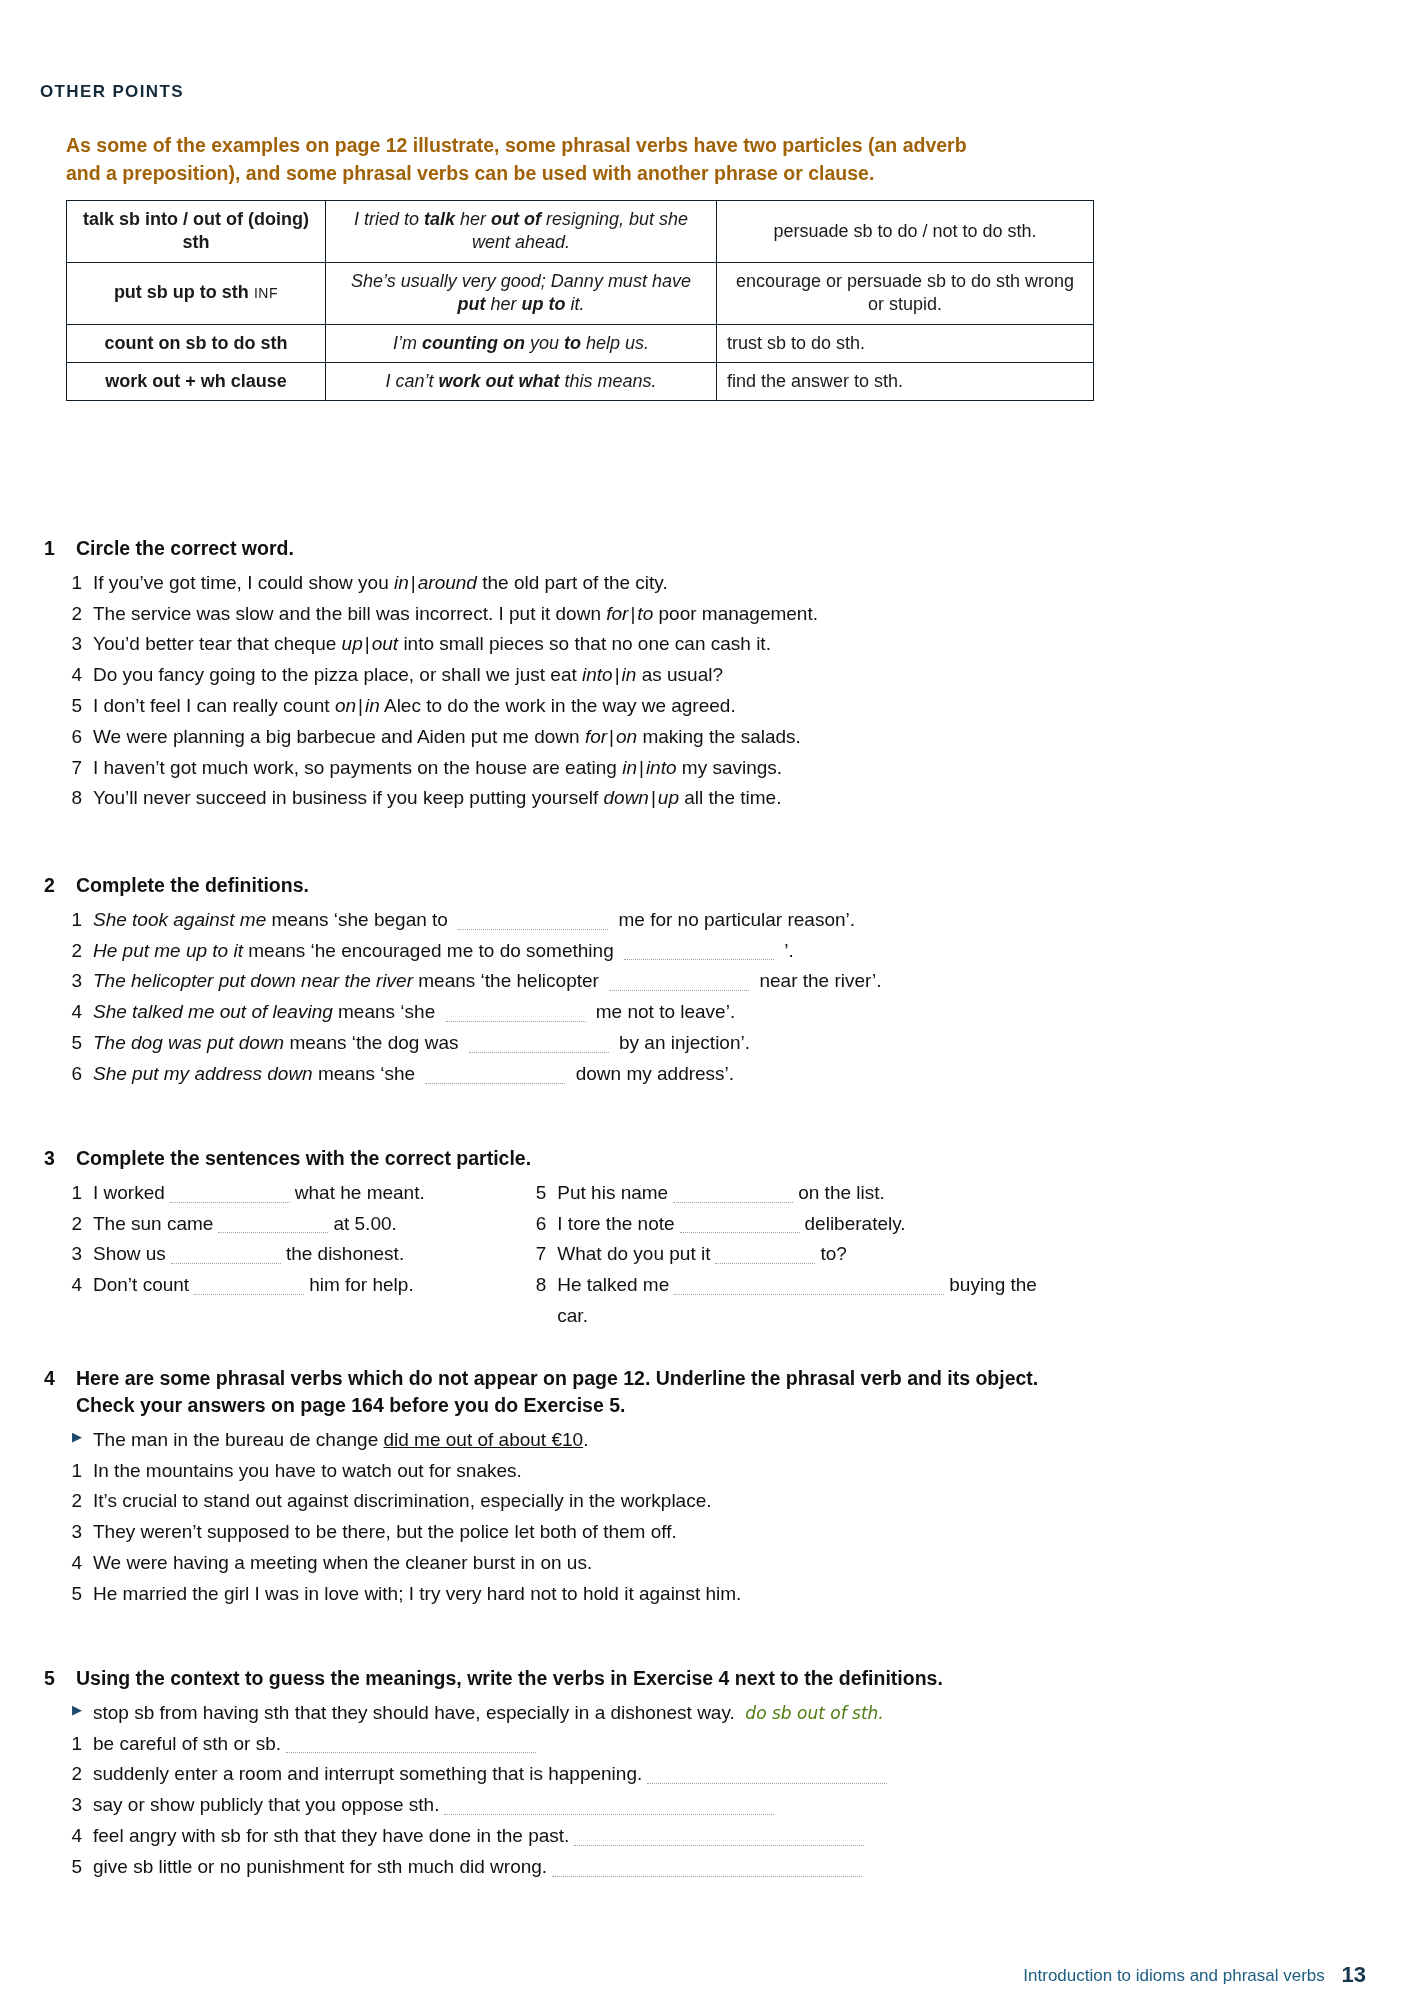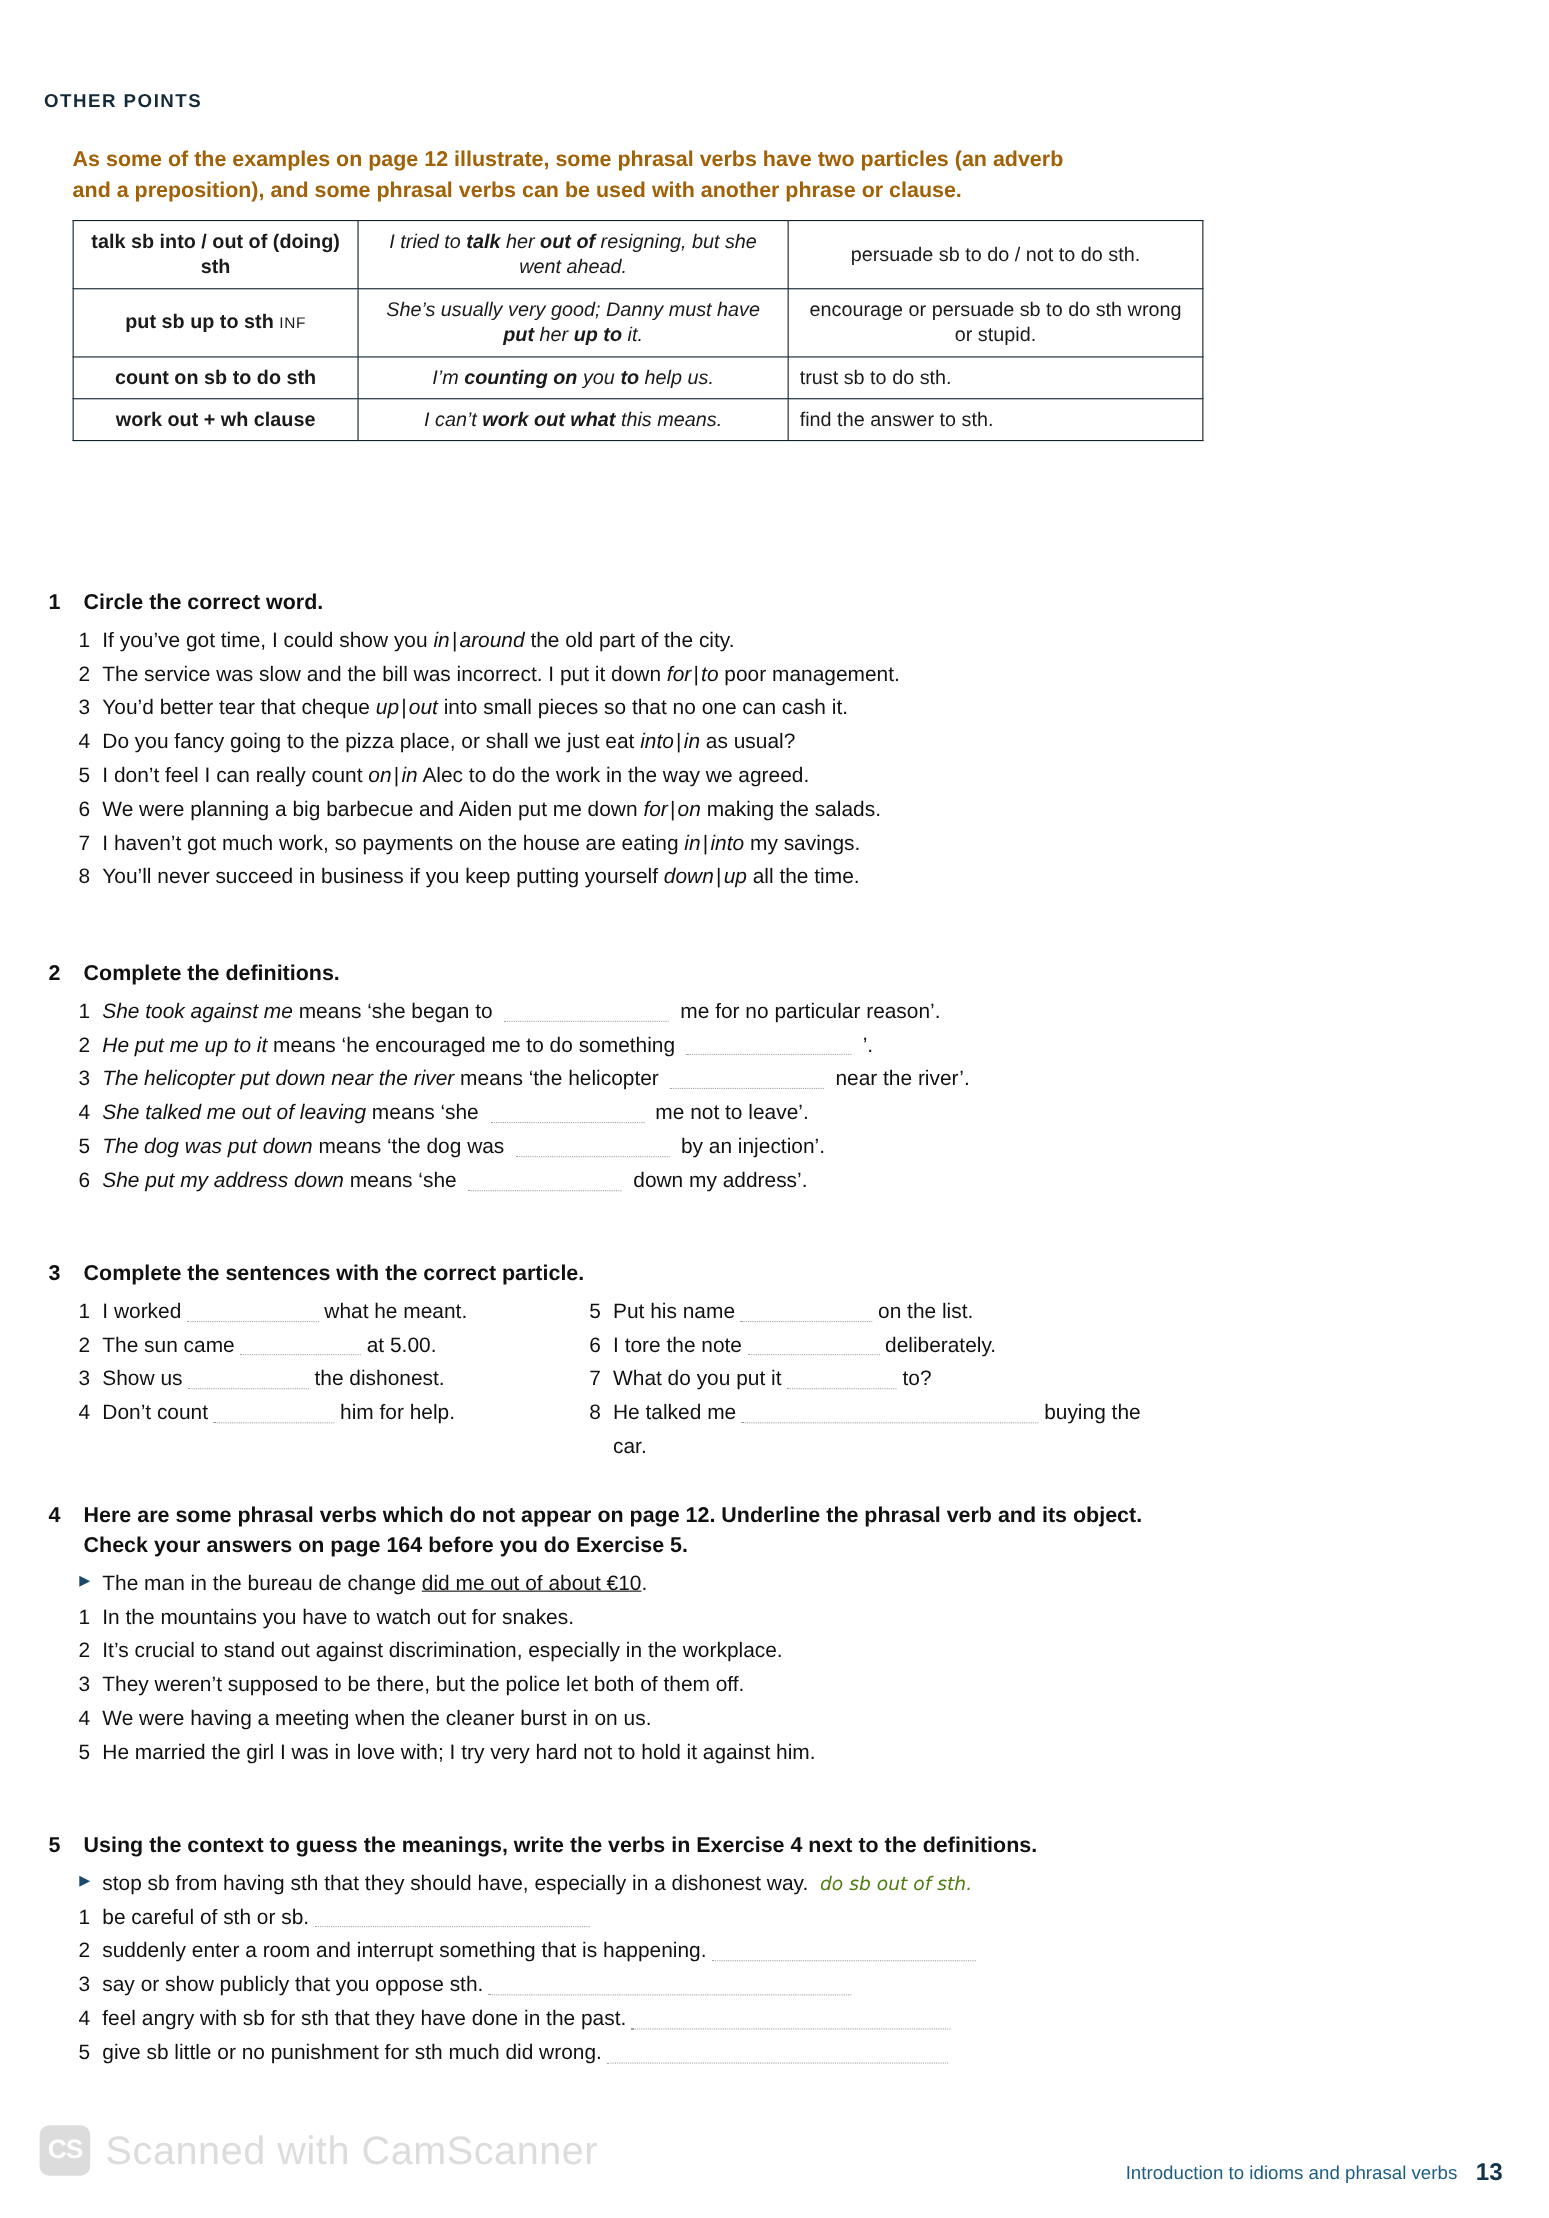--- a/index.html
+++ b/index.html
@@ -409,23 +409,19 @@
         <span class="n">4</span>
         <span class="txt"><span>feel angry with sb for sth that they have done in the past.</span><span class="blank" style="width:290px"></span></span>
       </li>
       <li class="item">
         <span class="n">5</span>
         <span class="txt"><span>give sb little or no punishment for sth much did wrong.</span><span class="blank" style="width:310px"></span></span>
       </li>
     </ul>
   </div>
 
-  <div class="wm">
-    <div class="wm-badge">CS</div>
-    <div class="wm-text">Scanned with CamScanner</div>
-  </div>
 
   <div class="footer">
     <span>Introduction to idioms and phrasal verbs</span>
     <span class="pg">13</span>
   </div>
 
 </div>
 
 </body></html>

